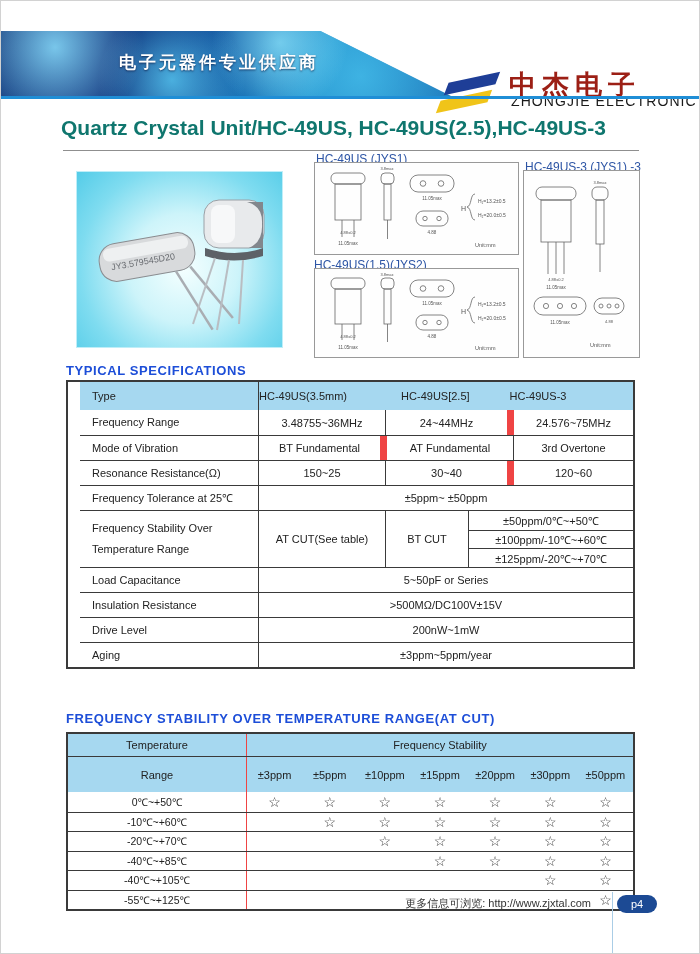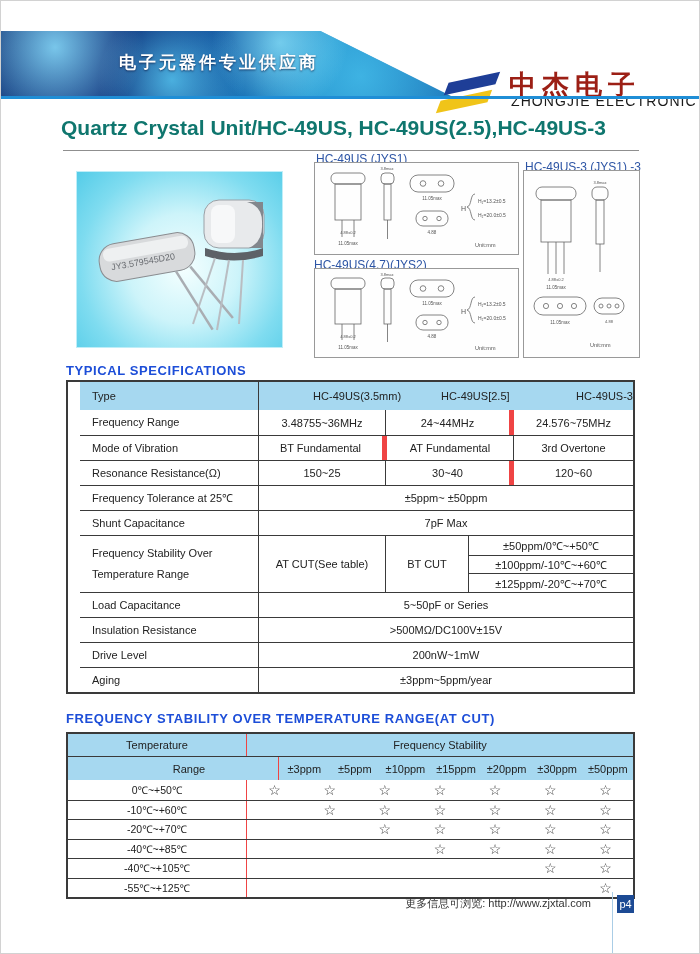--- a/index.html
+++ b/index.html
@@ -51,45 +51,45 @@
   .trow:first-child{border-top:none;}
   .cell{display:flex;align-items:center;justify-content:center;box-sizing:border-box;text-align:center;}
   .label-cell{width:179px;flex:none;justify-content:flex-start;padding-left:12px;border-right:1px solid #3a3a3a;flex-direction:column;align-items:flex-start;justify-content:center;line-height:1.9;}
   .hdr{background:#a6d8f0;}
 
   
   .spec-hrow{height:28px;}
   .spec-row{height:25px;}
   .spec-stab{height:57px;}
   .type-area{flex:1;display:flex;align-items:center;}
-  .type-area span{display:block;text-align:right;}
+  .type-area span{display:block;text-align:left;}
   .t0{width:38%;}.t1{width:29%;}.t2{width:33%;}
   .c0{width:127px;flex:none;border-right:1px solid #3a3a3a;}
-  .c1{width:128px;flex:none;border-right:5px solid #ef4444;}
+  .c1{width:128px;flex:none;border-right:7px solid #ef4444;}
   .c2{flex:1;}
   .cspan{flex:1;}
   .cat{width:127px;flex:none;border-right:1px solid #3a3a3a;}
   .cbt{width:83px;flex:none;border-right:1px solid #3a3a3a;}
   .substack{flex:1;display:flex;flex-direction:column;}
   .subcell{height:19px;display:flex;align-items:center;justify-content:center;border-top:1px solid #3a3a3a;box-sizing:border-box;}
   .subcell:first-child{border-top:none;}
 
   
   .fs-h1{height:22px;}
-  .fs-h2{height:24px;padding-left:32px;}
+  .fs-h2{height:36px;}
   .fs-row{height:19.5px;}
   .fs-left{width:179px;flex:none;border-right:1px solid #ef4444;}
   .fs-span{flex:1;}
   .ppm-cell{flex:1;}
   .star{font-size:14px;color:#3a3a3a;line-height:1;}
   .fs-row .cell{font-size:10.5px;}
 
   
   .footer-note{position:absolute;right:108px;top:895px;font-size:11px;color:#333;white-space:nowrap;}
-  .page-badge{position:absolute;left:616px;top:894px;width:17px;height:18px;background:#1c4a94;color:#fff;font-size:11px;display:flex;align-items:center;justify-content:center;}
+  .page-badge{position:absolute;left:616px;top:894px;width:40px;height:18px;background:#1c4a94;color:#fff;font-size:11px;display:flex;align-items:center;justify-content:center;border-radius:9px;}
   .v-line{position:absolute;left:611px;top:891px;width:1px;height:63px;background:#aacde6;}
 </style>
 </head>
 <body>
 
 <div class="page">
 
   <div class="banner">
     <div class="banner-photo"></div>
     <div class="tagline">电子元器件专业供应商</div>
@@ -160,21 +160,21 @@
       <g>
         <text x="146" y="48" font-size="7" stroke="none">H</text>
         <path d="M160,31 C155,31 157,43 152,44 C157,45 155,57 160,57"></path>
         <text x="163" y="40" font-size="5" stroke="none">H₁=13.2±0.5</text>
         <text x="163" y="54" font-size="5" stroke="none">H₂=20.0±0.5</text>
       </g>
       <text x="160" y="84" font-size="5.5" stroke="none">Unit:mm</text>
     </svg>
   </div>
 
-  <div class="panel-label" style="left:313px;top:257px;">HC-49US(4.7)(JYS2)</div>
+  <div class="panel-label" style="left:313px;top:257px;">HC-49US(1.5)(JYS2)</div>
   <div class="panel-box" style="left:313px;top:267px;width:203px;height:88px;">
     <svg class="tech" width="201" height="86" viewBox="0 0 201 86">
       <g>
         <rect x="16" y="9" width="34" height="11" rx="5"></rect>
         <rect x="20" y="20" width="26" height="35"></rect>
         <line x1="27" y1="55" x2="27" y2="71"></line>
           <line x1="39" y1="55" x2="39" y2="71"></line>
         <text x="33" y="69" font-size="4" text-anchor="middle" stroke="none">4.88±0.2</text>
         <text x="33" y="80" font-size="4.5" text-anchor="middle" stroke="none">11.05max</text>
       </g>
@@ -275,26 +275,20 @@
           </div>
           <div class="cell c0">150~25</div>
           <div class="cell c1">30~40</div>
           <div class="cell c2">120~60</div>
         </div>
         <div class="trow spec-row">
           <div class="cell label-cell">
             <div>Frequency Tolerance at 25℃</div>
           </div>
           <div class="cell cspan">±5ppm~ ±50ppm</div>
-        </div>
-        <div class="trow spec-row">
-          <div class="cell label-cell">
-            <div>Shunt Capacitance</div>
-          </div>
-          <div class="cell cspan">7pF Max</div>
         </div>
         <div class="trow spec-stab">
           <div class="cell label-cell">
             <div>Frequency Stability Over</div>
             <div>Temperature Range</div>
           </div>
           <div class="cell cat">AT CUT(See table)</div>
           <div class="cell cbt">BT CUT</div>
           <div class="substack">
             <div class="subcell">±50ppm/0℃~+50℃</div>

